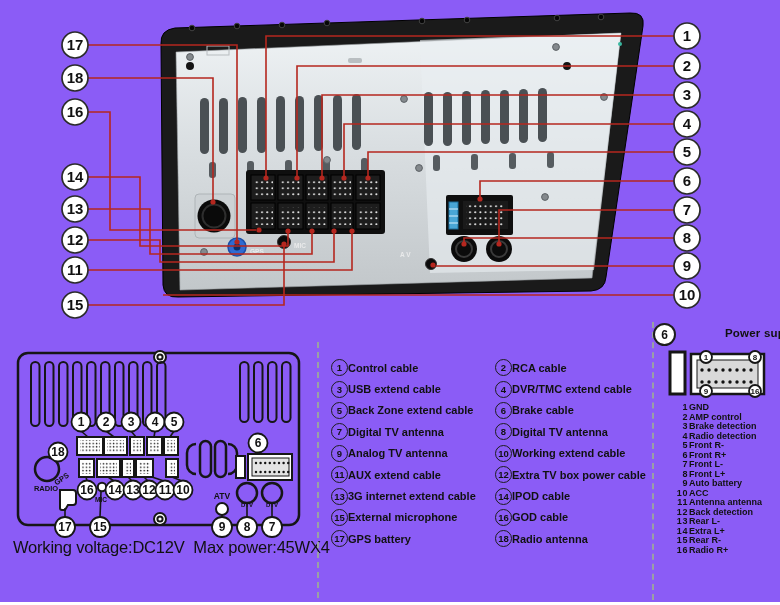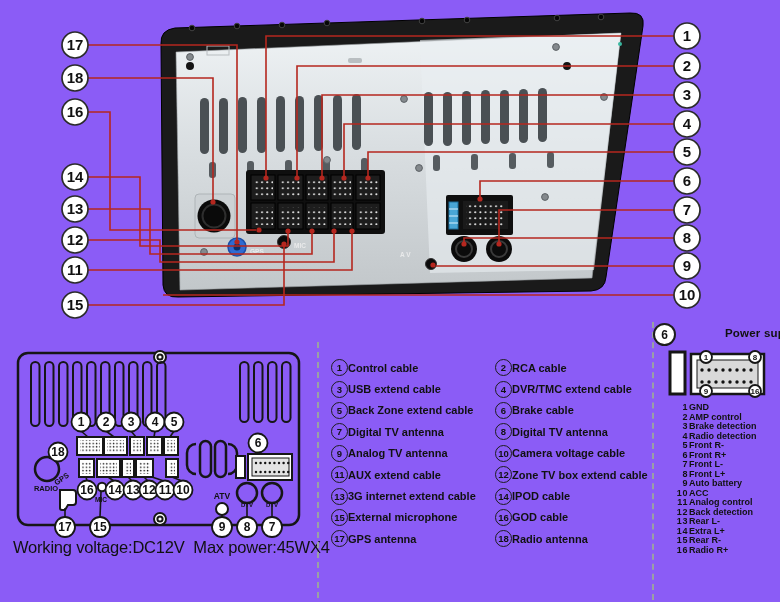--- a/index.html
+++ b/index.html
@@ -544,31 +544,31 @@
         <span class="leg-label">Digital TV antenna</span>
       </div>
 
       <div class="leg-row">
         <span class="leg-num">9</span>
         <span class="leg-label">Analog TV antenna</span>
       </div>
 
       <div class="leg-row">
         <span class="leg-num">10</span>
-        <span class="leg-label">Camera voltage cable</span>
+        <span class="leg-label">Working extend cable</span>
       </div>
 
       <div class="leg-row">
         <span class="leg-num">11</span>
         <span class="leg-label">AUX extend cable</span>
       </div>
 
       <div class="leg-row">
         <span class="leg-num">12</span>
-        <span class="leg-label">Zone TV box extend cable</span>
+        <span class="leg-label">Extra TV box power cable</span>
       </div>
 
       <div class="leg-row">
         <span class="leg-num">13</span>
         <span class="leg-label">3G internet extend cable</span>
       </div>
 
       <div class="leg-row">
         <span class="leg-num">14</span>
         <span class="leg-label">IPOD cable</span>
@@ -579,21 +579,21 @@
         <span class="leg-label">External microphone</span>
       </div>
 
       <div class="leg-row">
         <span class="leg-num">16</span>
         <span class="leg-label">GOD cable</span>
       </div>
 
       <div class="leg-row">
         <span class="leg-num">17</span>
-        <span class="leg-label">GPS antenna</span>
+        <span class="leg-label">GPS battery</span>
       </div>
 
       <div class="leg-row">
         <span class="leg-num">18</span>
         <span class="leg-label">Radio antenna</span>
       </div>
     </div>
 
   <div class="pp-circ abs" style="left:653px;top:323px;">6</div>
   <div id="pp-title" class="abs" style="left:684px;top:327px;">Power supply po</div>
@@ -685,21 +685,21 @@
         <span class="pin-label">Auto battery</span>
       </div>
 
       <div class="pin-row">
         <span class="pin-num">10</span>
         <span class="pin-label">ACC</span>
       </div>
 
       <div class="pin-row">
         <span class="pin-num">11</span>
-        <span class="pin-label">Analog control</span>
+        <span class="pin-label">Antenna antenna</span>
       </div>
 
       <div class="pin-row">
         <span class="pin-num">12</span>
         <span class="pin-label">Back detection</span>
       </div>
 
       <div class="pin-row">
         <span class="pin-num">13</span>
         <span class="pin-label">Rear L-</span>

